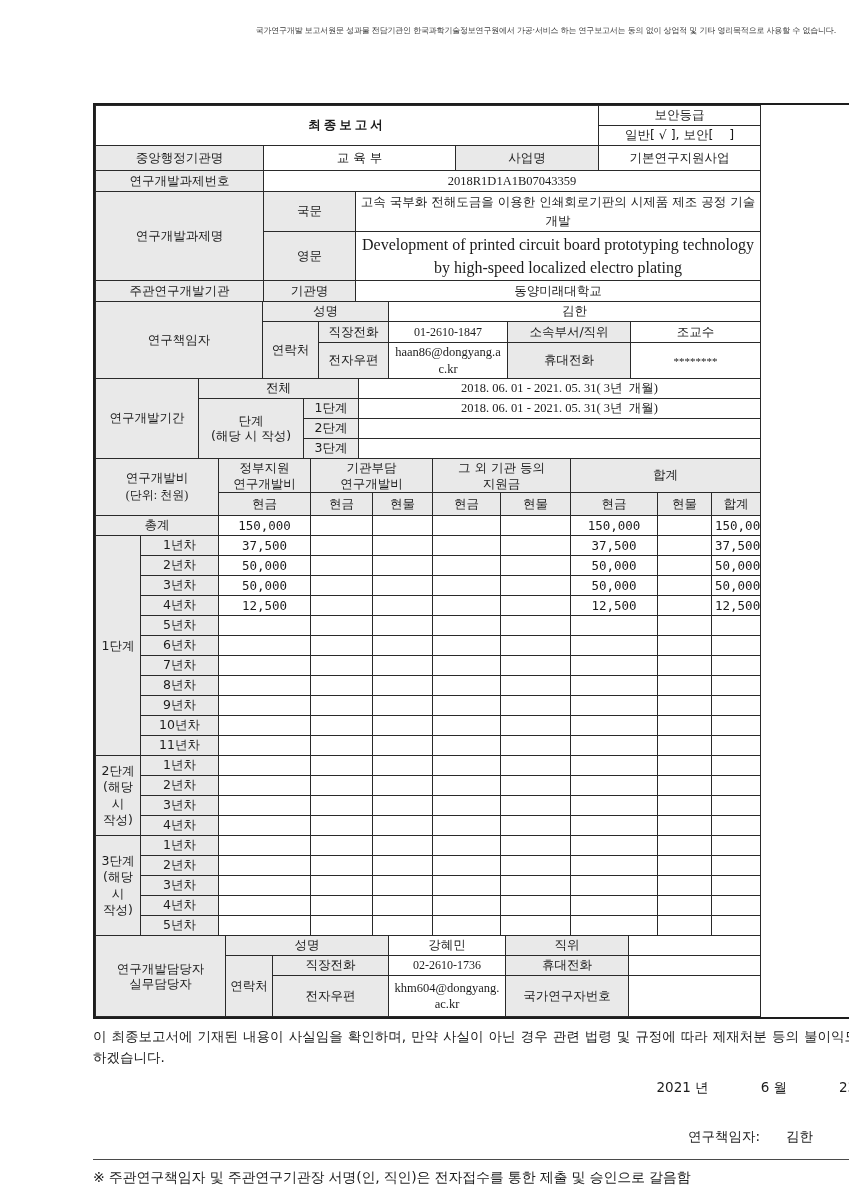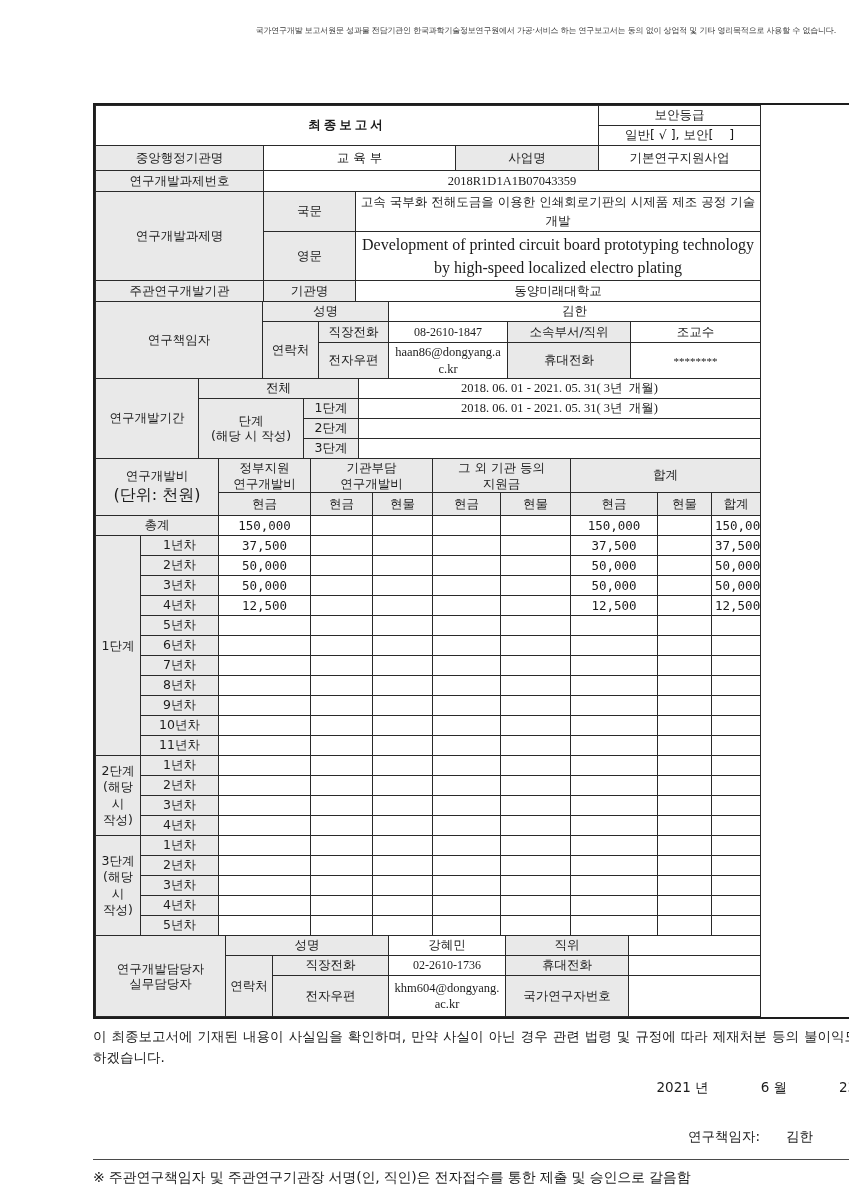--- a/index.html
+++ b/index.html
@@ -14,21 +14,21 @@
   table.sec td{border:1px solid #2a2a2a;text-align:center;vertical-align:middle;
     font-size:12.5px;padding:1px 3px;overflow:hidden;box-sizing:border-box;}
   td.g{background:#e9e9e9;}
   td.w{background:#ffffff;}
   .big-title{font-size:27px;font-weight:bold;letter-spacing:3px;}
   .ws-pre{white-space:pre;}
   .pre-line{white-space:pre-line;line-height:1.25;}
   .mono{font-family:Liberation Serif, serif;}
   .email{font-size:11.5px;word-break:break-all;line-height:1.3;}
   td.num{text-align:right;padding-right:9px;font-family:"DejaVu Sans Mono","Liberation Mono",monospace;font-size:12px;}
-  .unit{font-size:16px;}
+  .unit{font-size:12px;font-family:Liberation Serif, serif;}
   .stage-lbl{line-height:1.3;}
   .statement{margin-top:7px;font-size:13.5px;line-height:1.55;text-align:justify;}
   .date-row{display:flex;justify-content:flex-end;gap:52px;padding-right:16px;
     margin-top:11px;font-size:13.5px;}
   .sign-block{margin-top:30px;}
   .sign-row{display:flex;justify-content:flex-end;font-size:13.5px;line-height:1.45;}
   .sign-name{width:130px;text-align:left;padding-left:26px;box-sizing:border-box;}
   .note-divider{border-top:1px solid #4a4a4a;margin-top:12px;}
   .bottom-note{margin-top:9px;font-size:14px;letter-spacing:-0.2px;}
 </style>
@@ -105,21 +105,21 @@
           </colgroup>
         <tbody>
             <tr style="height:18px">
           <td class="g" rowspan="3">연구책임자</td>
           <td class="g" colspan="2">성명</td>
           <td class="w" colspan="3">김한</td>
         </tr>
         <tr style="height:21px">
           <td class="g" rowspan="2">연락처</td>
           <td class="g">직장전화</td>
-          <td class="w mono" style="font-size:12px">08-2610-1847</td>
+          <td class="w mono" style="font-size:12px">01-2610-1847</td>
           <td class="g">소속부서/직위</td>
           <td class="w">조교수</td>
         </tr>
         <tr style="height:34px">
           <td class="g">전자우편</td>
           <td class="w mono email">haan86@dongyang.ac.kr</td>
           <td class="g">휴대전화</td>
           <td class="w mono" style="font-size:11px">********</td>
         </tr>
       </tbody>

